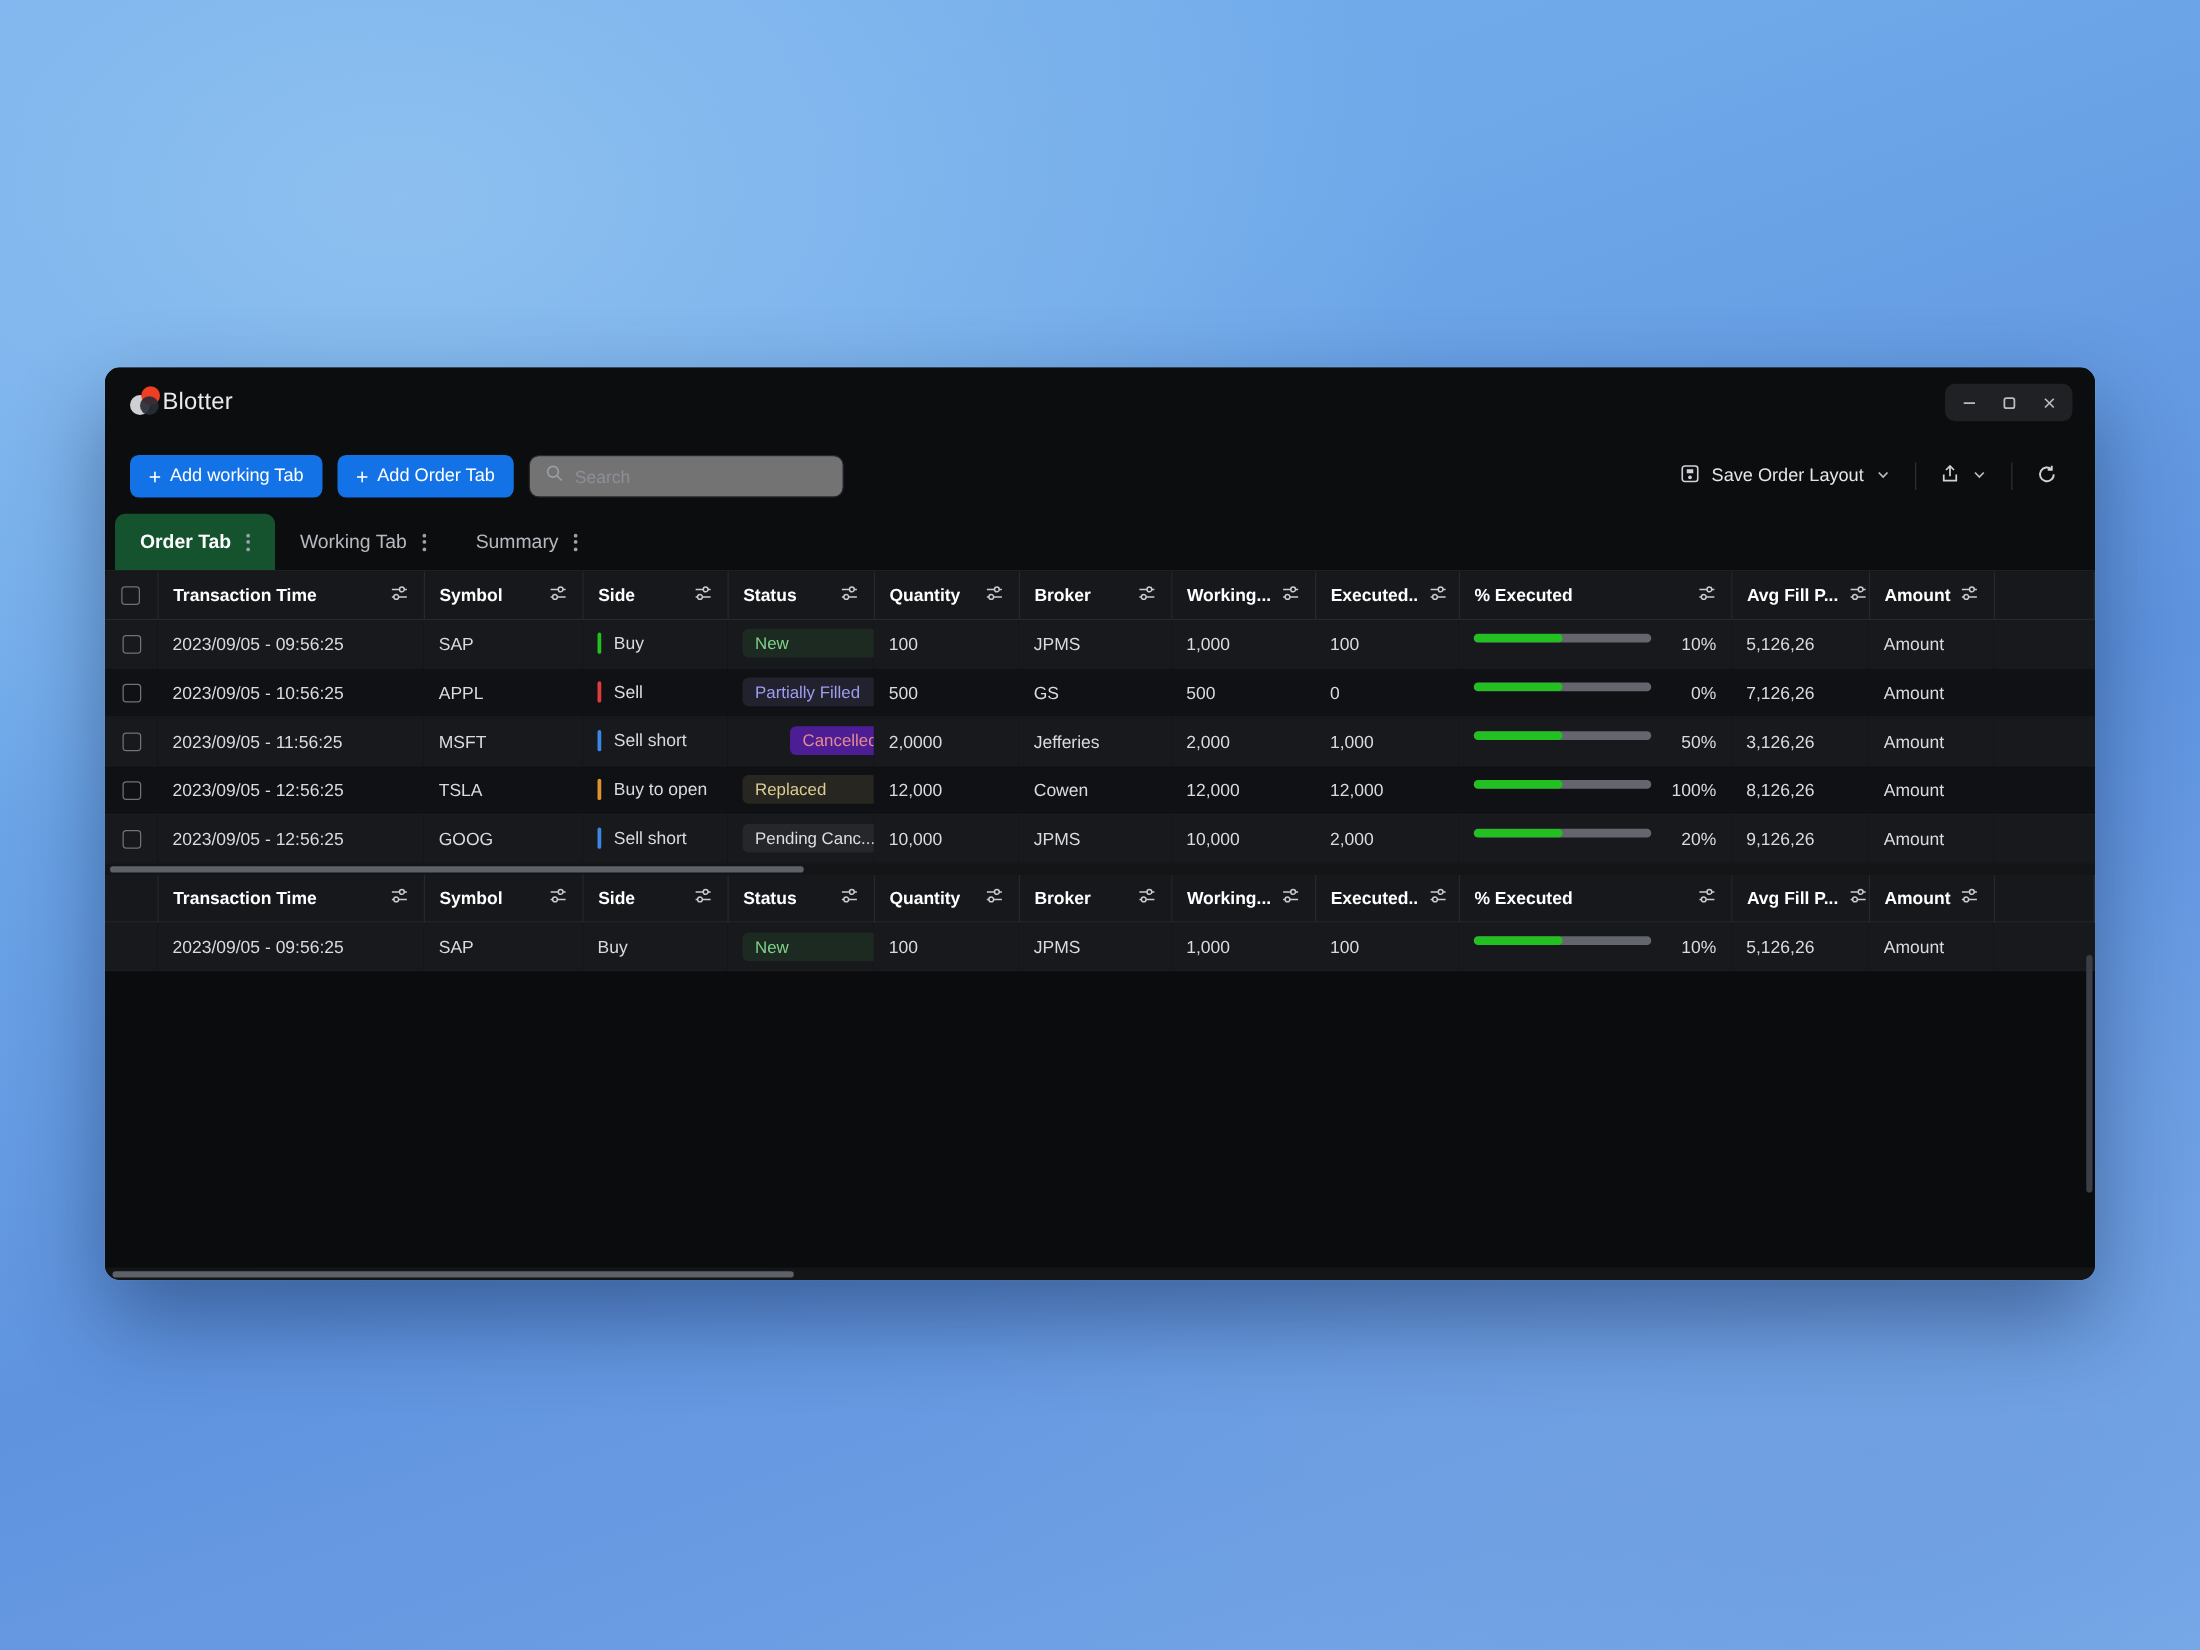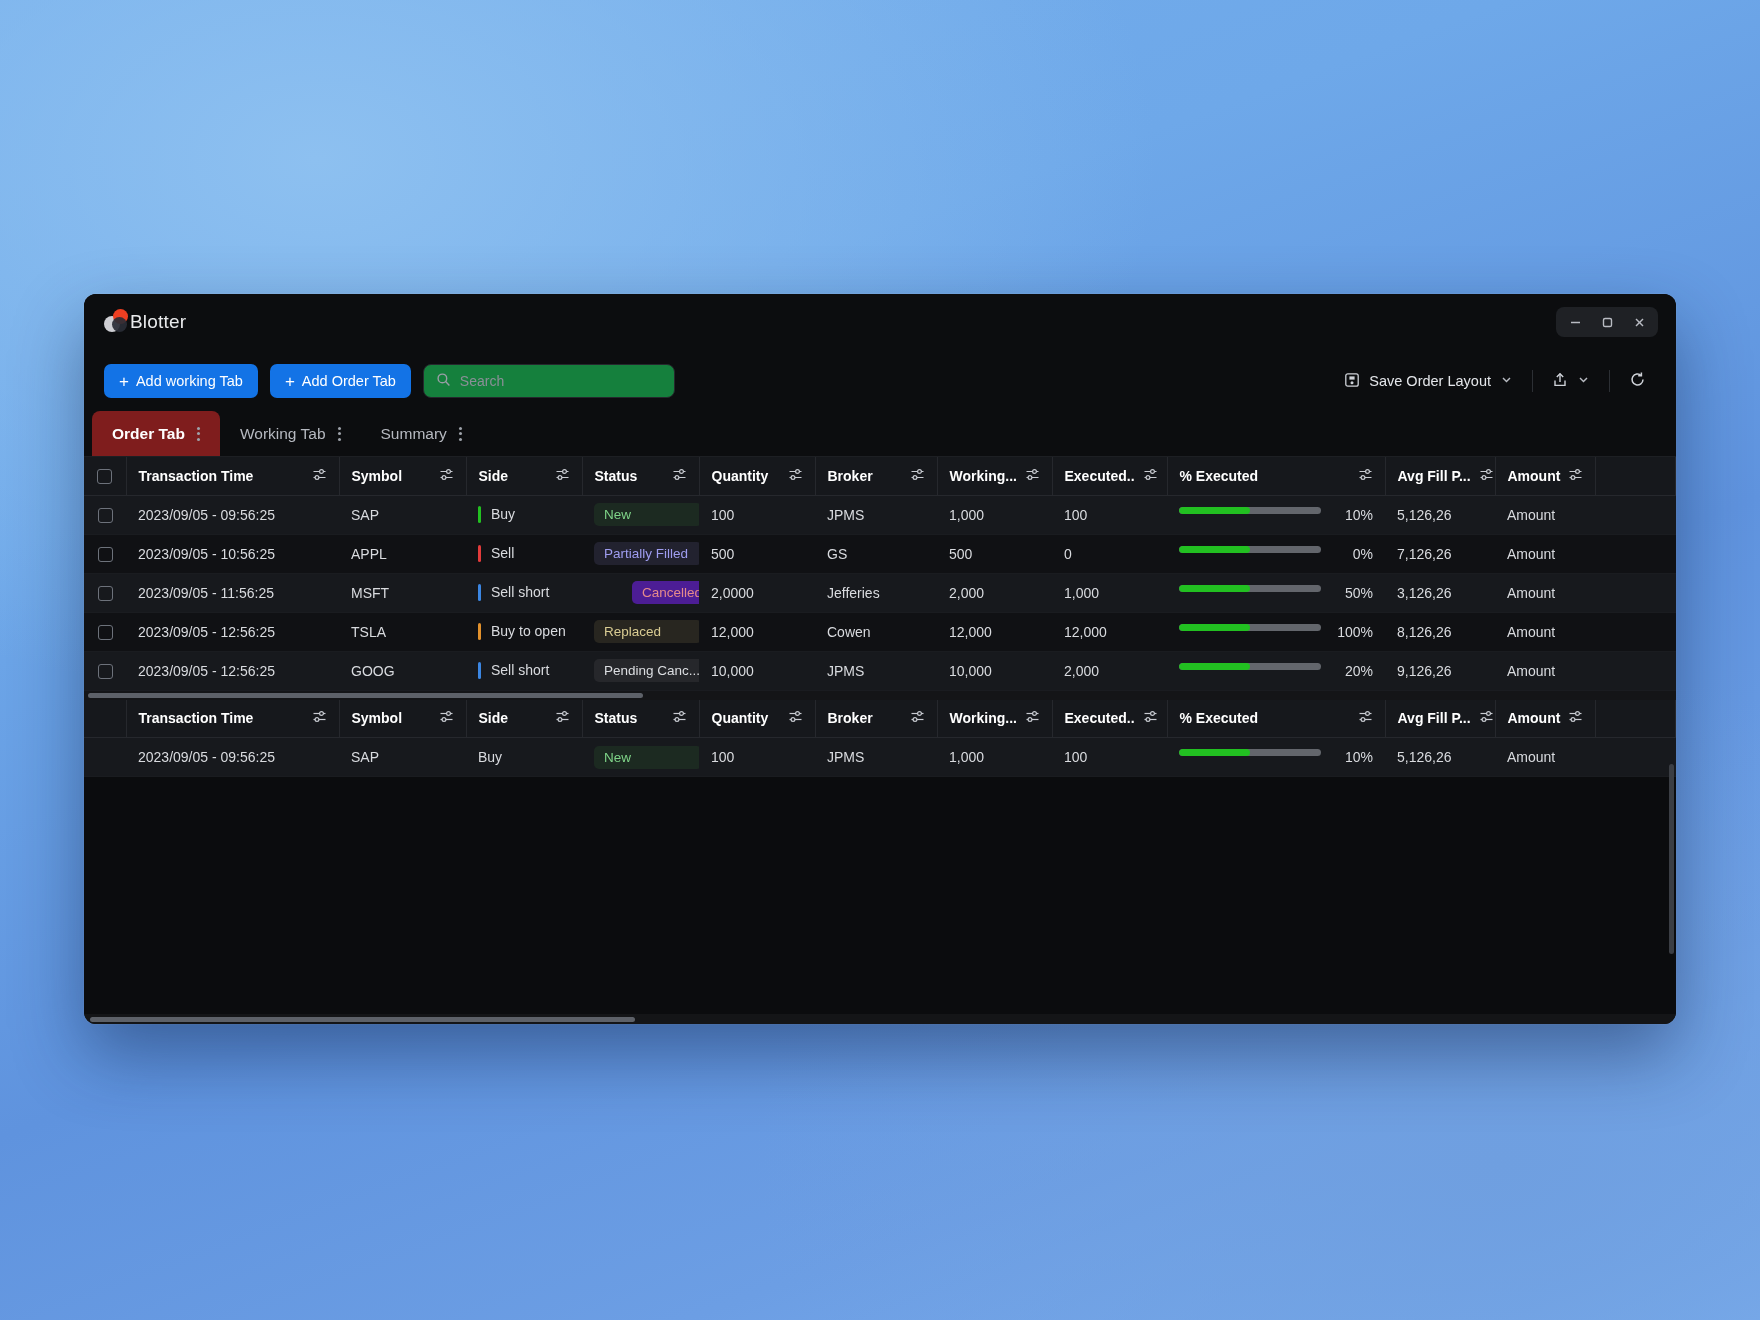--- a/index.html
+++ b/index.html
@@ -57,21 +57,21 @@
     padding: 0 20px 0 20px; gap: 12px;
     background:#0c0d0f;
   }
   .btn-primary {
     background:#1373e6; color:#fff; border:none; border-radius:7px;
     height:34px; padding:0 15px; font-size:14.5px; font-family:inherit;
     display:flex; align-items:center; gap:7px; cursor:pointer; white-space:nowrap;
   }
   .btn-primary .plus { font-size:17px; line-height:1; font-weight:400; }
   .searchbox {
-    width:252px; height:34px; background:#15803d; border:1px solid #26282d;
+    width:252px; height:34px; background:#737373; border:1px solid #26282d;
     border-radius:8px; display:flex; align-items:center; gap:9px; padding:0 12px;
   }
   .searchbox input {
     background:transparent;border:none;outline:none;color:#d6d8dc;
     font-size:14px;font-family:inherit; width:100%;
   }
   .searchbox input::placeholder { color:#8b8f97; }
   .tb-right { display:flex; align-items:center; gap:0px; }
   .tb-item {
     display:flex; align-items:center; gap:9px; color:#e4e6ea;
@@ -85,21 +85,21 @@
     height: 45px; flex:none;
     display:flex; align-items:flex-end;
     background:#0c0d0f; padding-left: 8px;
     border-bottom: 1px solid #1d1f23;
   }
   .tab {
     height:45px; display:flex; align-items:center; gap:12px;
     padding: 0 20px; color:#b6b9c0; font-size:15.5px; cursor:pointer;
     border-radius:8px 8px 0 0; position:relative;
   }
-  .tab.active { background:#7f1d1d; color:#fff; font-weight:bold; }
+  .tab.active { background:#14532d; color:#fff; font-weight:bold; }
   .dots { display:flex; flex-direction:column; gap:2.5px; align-items:center; }
   .dots i { width:3px;height:3px;border-radius:50%;background:#9ea2aa;display:block; }
 
   
   .section-head {
     height:38px; flex:none;
     display:flex; align-items:center; justify-content:space-between;
     padding: 0 18px 0 10px;
     background:#202227;
   }

